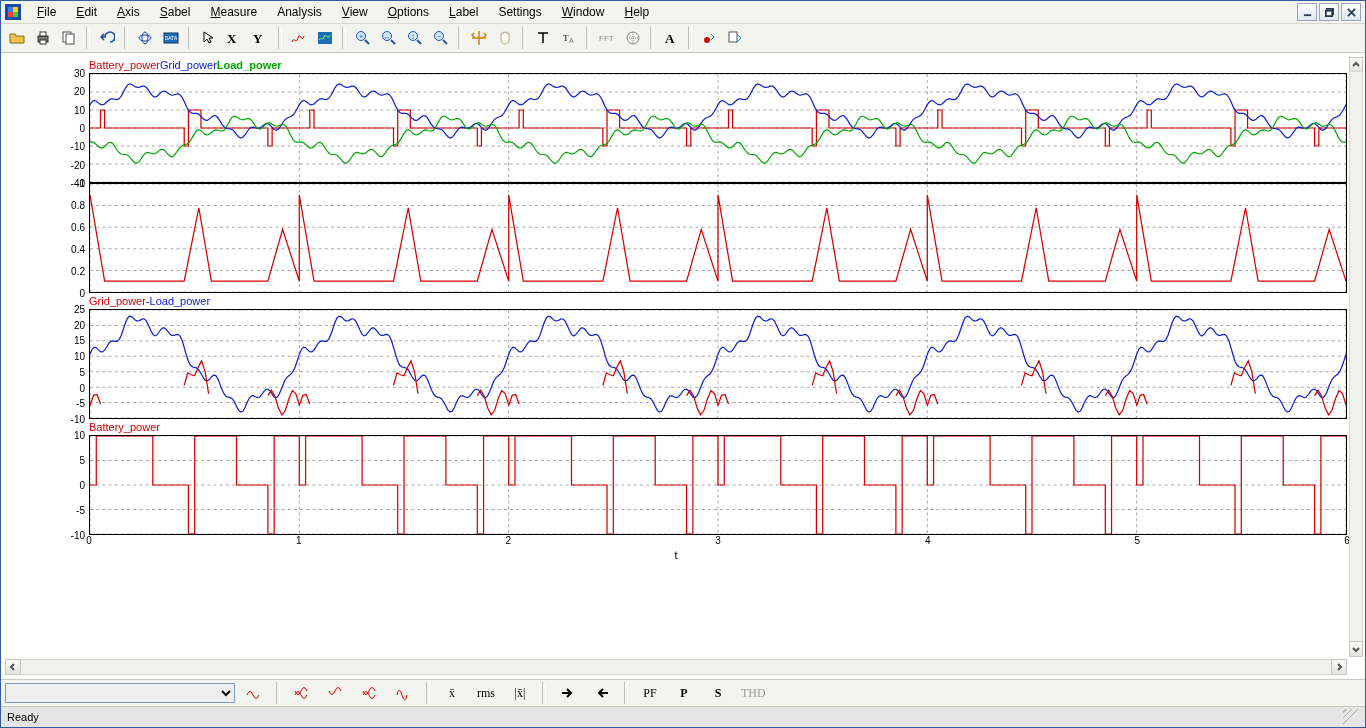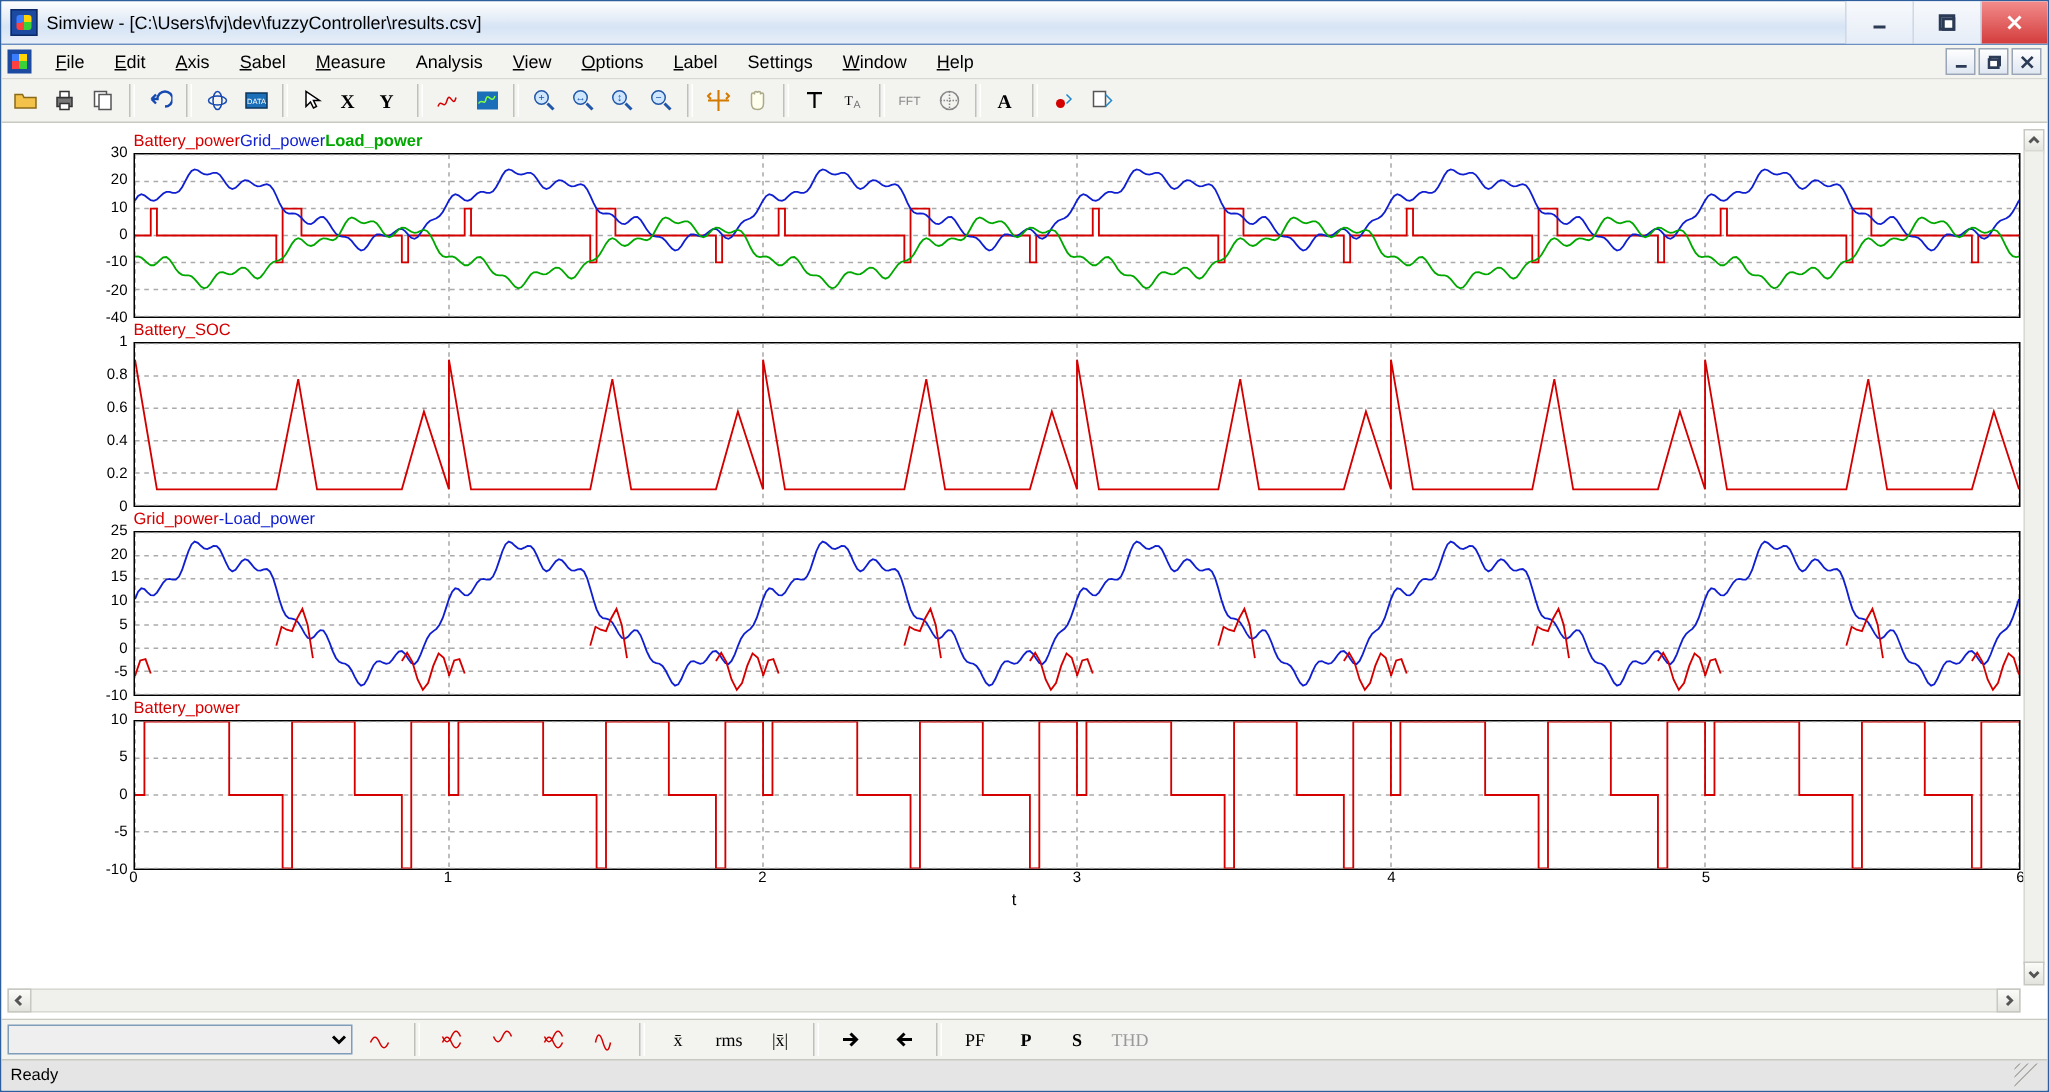--- a/index.html
+++ b/index.html
@@ -69,43 +69,20 @@
   .statusbar .grip { margin-left:auto; width:16px; height:16px; background:
     linear-gradient(135deg,transparent 10px,#b0b0aa 10px,#b0b0aa 11px,transparent 11px),
     linear-gradient(135deg,transparent 6px,#b0b0aa 6px,#b0b0aa 7px,transparent 7px),
     linear-gradient(135deg,transparent 2px,#b0b0aa 2px,#b0b0aa 3px,transparent 3px); }
 </style>
 </head>
 <body>
 
 <div class="window">
 
-  <div class="titlebar">
-    <span class="app-icon"></span>
-    <span class="title-text">Simview - [C:\Users\fvj\dev\fuzzyController\results.csv]</span>
-    <span class="spacer"></span>
-    <div class="winbtns">
-      <div class="winbtn">
-          <svg viewBox="0 0 12 12">
-            <path d="M2 9h8"></path>
-          </svg>
-        </div>
-      <div class="winbtn">
-          <svg viewBox="0 0 12 12">
-            <rect x="1.5" y="1.5" width="9" height="9"></rect>
-            <rect x="3.5" y="3.5" width="7" height="7" stroke="#2b3a55" fill="#fff"></rect>
-          </svg>
-        </div>
-      <div class="winbtn close">
-          <svg viewBox="0 0 12 12">
-            <path d="M2 2l8 8M10 2l-8 8"></path>
-          </svg>
-        </div>
-    </div>
-  </div>
 
   <div class="menubar">
     <span class="mi-icon"></span>
     <span class="mitem"><u>F</u><span>ile</span></span>
     <span class="mitem"><u>E</u><span>dit</span></span>
     <span class="mitem"><u>A</u><span>xis</span></span>
     <span class="mitem"><u>S</u><span>abel</span></span>
     <span class="mitem"><u>M</u><span>easure</span></span>
     <span class="mitem"><u></u><span>Analysis</span></span>
     <span class="mitem"><u>V</u><span>iew</span></span>
@@ -322,23 +299,20 @@
                   <line x1="1220" y1="0" x2="1220" y2="110"></line>
                 </g>
                 <path class="series red" d="M0.0 55.0 L10.2 55.0 L10.2 36.7 L14.2 36.7 L14.2 55.0 L91.5 55.0 L91.5 73.3 L95.6 73.3 L95.6 36.7 L107.8 36.7 L107.8 55.0 L172.8 55.0 L172.8 73.3 L176.9 73.3 L176.9 55.0 L203.3 55.0 L203.3 55.0 L213.5 55.0 L213.5 36.7 L217.6 36.7 L217.6 55.0 L294.8 55.0 L294.8 73.3 L298.9 73.3 L298.9 36.7 L311.1 36.7 L311.1 55.0 L376.2 55.0 L376.2 73.3 L380.2 73.3 L380.2 55.0 L406.7 55.0 L406.7 55.0 L416.8 55.0 L416.8 36.7 L420.9 36.7 L420.9 55.0 L498.2 55.0 L498.2 73.3 L502.2 73.3 L502.2 36.7 L514.4 36.7 L514.4 55.0 L579.5 55.0 L579.5 73.3 L583.6 73.3 L583.6 55.0 L610.0 55.0 L610.0 55.0 L620.2 55.0 L620.2 36.7 L624.2 36.7 L624.2 55.0 L701.5 55.0 L701.5 73.3 L705.6 73.3 L705.6 36.7 L717.8 36.7 L717.8 55.0 L782.8 55.0 L782.8 73.3 L786.9 73.3 L786.9 55.0 L813.3 55.0 L813.3 55.0 L823.5 55.0 L823.5 36.7 L827.6 36.7 L827.6 55.0 L904.8 55.0 L904.8 73.3 L908.9 73.3 L908.9 36.7 L921.1 36.7 L921.1 55.0 L986.2 55.0 L986.2 73.3 L990.2 73.3 L990.2 55.0 L1016.7 55.0 L1016.7 55.0 L1026.8 55.0 L1026.8 36.7 L1030.9 36.7 L1030.9 55.0 L1108.2 55.0 L1108.2 73.3 L1112.2 73.3 L1112.2 36.7 L1124.4 36.7 L1124.4 55.0 L1189.5 55.0 L1189.5 73.3 L1193.6 73.3 L1193.6 55.0 L1220.0 55.0 "></path>
                 <path class="series blue" d="M0.0 31.2 L2.0 28.2 L4.1 27.0 L6.1 27.7 L8.1 29.4 L10.2 31.0 L12.2 31.5 L14.2 30.5 L16.3 28.5 L18.3 26.5 L20.3 25.4 L22.4 25.4 L24.4 26.0 L26.4 26.1 L28.5 25.0 L30.5 22.2 L32.5 18.2 L34.6 14.1 L36.6 11.2 L38.6 10.1 L40.7 10.7 L42.7 12.2 L44.7 13.4 L46.8 13.7 L48.8 13.1 L50.8 12.4 L52.9 12.4 L54.9 13.8 L56.9 16.6 L59.0 19.9 L61.0 22.5 L63.0 23.5 L65.1 22.6 L67.1 20.6 L69.1 18.5 L71.2 17.4 L73.2 17.7 L75.2 19.1 L77.3 20.7 L79.3 21.6 L81.3 21.4 L83.4 20.6 L85.4 20.1 L87.4 21.0 L89.5 23.7 L91.5 28.0 L93.5 32.8 L95.6 36.8 L97.6 39.2 L99.6 40.1 L101.7 40.0 L103.7 40.1 L105.7 41.1 L107.8 43.1 L109.8 45.4 L111.8 47.0 L113.9 47.3 L115.9 46.0 L117.9 44.0 L120.0 42.5 L122.0 42.4 L124.0 44.3 L126.1 47.5 L128.1 51.0 L130.1 53.8 L132.2 55.3 L134.2 55.7 L136.2 55.9 L138.3 56.7 L140.3 58.7 L142.3 61.4 L144.4 63.9 L146.4 65.2 L148.4 64.5 L150.5 62.1 L152.5 58.8 L154.5 55.9 L156.6 54.3 L158.6 54.2 L160.6 54.9 L162.7 55.5 L164.7 55.2 L166.7 53.8 L168.8 52.0 L170.8 50.6 L172.8 50.5 L174.9 52.0 L176.9 54.4 L178.9 56.5 L181.0 57.3 L183.0 56.1 L185.0 53.3 L187.1 49.9 L189.1 46.9 L191.1 45.0 L193.2 44.1 L195.2 43.3 L197.2 41.8 L199.3 39.0 L201.3 35.2 L203.3 31.2 L205.4 28.2 L207.4 27.0 L209.4 27.7 L211.5 29.4 L213.5 31.0 L215.5 31.5 L217.6 30.5 L219.6 28.5 L221.6 26.5 L223.7 25.4 L225.7 25.4 L227.7 26.0 L229.8 26.1 L231.8 25.0 L233.8 22.2 L235.9 18.2 L237.9 14.1 L239.9 11.2 L242.0 10.1 L244.0 10.7 L246.0 12.2 L248.1 13.4 L250.1 13.7 L252.1 13.1 L254.2 12.4 L256.2 12.4 L258.2 13.8 L260.3 16.6 L262.3 19.9 L264.3 22.5 L266.4 23.5 L268.4 22.6 L270.4 20.6 L272.5 18.5 L274.5 17.4 L276.5 17.7 L278.6 19.1 L280.6 20.7 L282.6 21.6 L284.7 21.4 L286.7 20.6 L288.7 20.1 L290.8 21.0 L292.8 23.7 L294.8 28.0 L296.9 32.8 L298.9 36.8 L300.9 39.2 L303.0 40.1 L305.0 40.0 L307.0 40.1 L309.1 41.1 L311.1 43.1 L313.1 45.4 L315.2 47.0 L317.2 47.3 L319.2 46.0 L321.3 44.0 L323.3 42.5 L325.3 42.4 L327.4 44.3 L329.4 47.5 L331.4 51.0 L333.5 53.8 L335.5 55.3 L337.5 55.7 L339.6 55.9 L341.6 56.7 L343.6 58.7 L345.7 61.4 L347.7 63.9 L349.7 65.2 L351.8 64.5 L353.8 62.1 L355.8 58.8 L357.9 55.9 L359.9 54.3 L361.9 54.2 L364.0 54.9 L366.0 55.5 L368.0 55.2 L370.1 53.8 L372.1 52.0 L374.1 50.6 L376.2 50.5 L378.2 52.0 L380.2 54.4 L382.3 56.5 L384.3 57.3 L386.3 56.1 L388.4 53.3 L390.4 49.9 L392.4 46.9 L394.5 45.0 L396.5 44.1 L398.5 43.3 L400.6 41.8 L402.6 39.0 L404.6 35.2 L406.7 31.2 L408.7 28.2 L410.7 27.0 L412.8 27.7 L414.8 29.4 L416.8 31.0 L418.9 31.5 L420.9 30.5 L422.9 28.5 L425.0 26.5 L427.0 25.4 L429.0 25.4 L431.1 26.0 L433.1 26.1 L435.1 25.0 L437.2 22.2 L439.2 18.2 L441.2 14.1 L443.3 11.2 L445.3 10.1 L447.3 10.7 L449.4 12.2 L451.4 13.4 L453.4 13.7 L455.5 13.1 L457.5 12.4 L459.5 12.4 L461.6 13.8 L463.6 16.6 L465.6 19.9 L467.7 22.5 L469.7 23.5 L471.7 22.6 L473.8 20.6 L475.8 18.5 L477.8 17.4 L479.9 17.7 L481.9 19.1 L483.9 20.7 L486.0 21.6 L488.0 21.4 L490.0 20.6 L492.1 20.1 L494.1 21.0 L496.1 23.7 L498.2 28.0 L500.2 32.8 L502.2 36.8 L504.3 39.2 L506.3 40.1 L508.3 40.0 L510.4 40.1 L512.4 41.1 L514.4 43.1 L516.5 45.4 L518.5 47.0 L520.5 47.3 L522.6 46.0 L524.6 44.0 L526.6 42.5 L528.7 42.4 L530.7 44.3 L532.7 47.5 L534.8 51.0 L536.8 53.8 L538.8 55.3 L540.9 55.7 L542.9 55.9 L544.9 56.7 L547.0 58.7 L549.0 61.4 L551.0 63.9 L553.1 65.2 L555.1 64.5 L557.1 62.1 L559.2 58.8 L561.2 55.9 L563.2 54.3 L565.3 54.2 L567.3 54.9 L569.3 55.5 L571.4 55.2 L573.4 53.8 L575.4 52.0 L577.5 50.6 L579.5 50.5 L581.5 52.0 L583.6 54.4 L585.6 56.5 L587.6 57.3 L589.7 56.1 L591.7 53.3 L593.7 49.9 L595.8 46.9 L597.8 45.0 L599.8 44.1 L601.9 43.3 L603.9 41.8 L605.9 39.0 L608.0 35.2 L610.0 31.2 L612.0 28.2 L614.1 27.0 L616.1 27.7 L618.1 29.4 L620.2 31.0 L622.2 31.5 L624.2 30.5 L626.3 28.5 L628.3 26.5 L630.3 25.4 L632.4 25.4 L634.4 26.0 L636.4 26.1 L638.5 25.0 L640.5 22.2 L642.5 18.2 L644.6 14.1 L646.6 11.2 L648.6 10.1 L650.7 10.7 L652.7 12.2 L654.7 13.4 L656.8 13.7 L658.8 13.1 L660.8 12.4 L662.9 12.4 L664.9 13.8 L666.9 16.6 L669.0 19.9 L671.0 22.5 L673.0 23.5 L675.1 22.6 L677.1 20.6 L679.1 18.5 L681.2 17.4 L683.2 17.7 L685.2 19.1 L687.3 20.7 L689.3 21.6 L691.3 21.4 L693.4 20.6 L695.4 20.1 L697.4 21.0 L699.5 23.7 L701.5 28.0 L703.5 32.8 L705.6 36.8 L707.6 39.2 L709.6 40.1 L711.7 40.0 L713.7 40.1 L715.7 41.1 L717.8 43.1 L719.8 45.4 L721.8 47.0 L723.9 47.3 L725.9 46.0 L727.9 44.0 L730.0 42.5 L732.0 42.4 L734.0 44.3 L736.1 47.5 L738.1 51.0 L740.1 53.8 L742.2 55.3 L744.2 55.7 L746.2 55.9 L748.3 56.7 L750.3 58.7 L752.3 61.4 L754.4 63.9 L756.4 65.2 L758.4 64.5 L760.5 62.1 L762.5 58.8 L764.5 55.9 L766.6 54.3 L768.6 54.2 L770.6 54.9 L772.7 55.5 L774.7 55.2 L776.7 53.8 L778.8 52.0 L780.8 50.6 L782.8 50.5 L784.9 52.0 L786.9 54.4 L788.9 56.5 L791.0 57.3 L793.0 56.1 L795.0 53.3 L797.1 49.9 L799.1 46.9 L801.1 45.0 L803.2 44.1 L805.2 43.3 L807.2 41.8 L809.3 39.0 L811.3 35.2 L813.3 31.2 L815.4 28.2 L817.4 27.0 L819.4 27.7 L821.5 29.4 L823.5 31.0 L825.5 31.5 L827.6 30.5 L829.6 28.5 L831.6 26.5 L833.7 25.4 L835.7 25.4 L837.7 26.0 L839.8 26.1 L841.8 25.0 L843.8 22.2 L845.9 18.2 L847.9 14.1 L849.9 11.2 L852.0 10.1 L854.0 10.7 L856.0 12.2 L858.1 13.4 L860.1 13.7 L862.1 13.1 L864.2 12.4 L866.2 12.4 L868.2 13.8 L870.3 16.6 L872.3 19.9 L874.3 22.5 L876.4 23.5 L878.4 22.6 L880.4 20.6 L882.5 18.5 L884.5 17.4 L886.5 17.7 L888.6 19.1 L890.6 20.7 L892.6 21.6 L894.7 21.4 L896.7 20.6 L898.7 20.1 L900.8 21.0 L902.8 23.7 L904.8 28.0 L906.9 32.8 L908.9 36.8 L910.9 39.2 L913.0 40.1 L915.0 40.0 L917.0 40.1 L919.1 41.1 L921.1 43.1 L923.1 45.4 L925.2 47.0 L927.2 47.3 L929.2 46.0 L931.3 44.0 L933.3 42.5 L935.3 42.4 L937.4 44.3 L939.4 47.5 L941.4 51.0 L943.5 53.8 L945.5 55.3 L947.5 55.7 L949.6 55.9 L951.6 56.7 L953.6 58.7 L955.7 61.4 L957.7 63.9 L959.7 65.2 L961.8 64.5 L963.8 62.1 L965.8 58.8 L967.9 55.9 L969.9 54.3 L971.9 54.2 L974.0 54.9 L976.0 55.5 L978.0 55.2 L980.1 53.8 L982.1 52.0 L984.1 50.6 L986.2 50.5 L988.2 52.0 L990.2 54.4 L992.3 56.5 L994.3 57.3 L996.3 56.1 L998.4 53.3 L1000.4 49.9 L1002.4 46.9 L1004.5 45.0 L1006.5 44.1 L1008.5 43.3 L1010.6 41.8 L1012.6 39.0 L1014.6 35.2 L1016.7 31.2 L1018.7 28.2 L1020.7 27.0 L1022.8 27.7 L1024.8 29.4 L1026.8 31.0 L1028.9 31.5 L1030.9 30.5 L1032.9 28.5 L1035.0 26.5 L1037.0 25.4 L1039.0 25.4 L1041.1 26.0 L1043.1 26.1 L1045.1 25.0 L1047.2 22.2 L1049.2 18.2 L1051.2 14.1 L1053.3 11.2 L1055.3 10.1 L1057.3 10.7 L1059.4 12.2 L1061.4 13.4 L1063.4 13.7 L1065.5 13.1 L1067.5 12.4 L1069.5 12.4 L1071.6 13.8 L1073.6 16.6 L1075.6 19.9 L1077.7 22.5 L1079.7 23.5 L1081.7 22.6 L1083.8 20.6 L1085.8 18.5 L1087.8 17.4 L1089.9 17.7 L1091.9 19.1 L1093.9 20.7 L1096.0 21.6 L1098.0 21.4 L1100.0 20.6 L1102.1 20.1 L1104.1 21.0 L1106.1 23.7 L1108.2 28.0 L1110.2 32.8 L1112.2 36.8 L1114.3 39.2 L1116.3 40.1 L1118.3 40.0 L1120.4 40.1 L1122.4 41.1 L1124.4 43.1 L1126.5 45.4 L1128.5 47.0 L1130.5 47.3 L1132.6 46.0 L1134.6 44.0 L1136.6 42.5 L1138.7 42.4 L1140.7 44.3 L1142.7 47.5 L1144.8 51.0 L1146.8 53.8 L1148.8 55.3 L1150.9 55.7 L1152.9 55.9 L1154.9 56.7 L1157.0 58.7 L1159.0 61.4 L1161.0 63.9 L1163.1 65.2 L1165.1 64.5 L1167.1 62.1 L1169.2 58.8 L1171.2 55.9 L1173.2 54.3 L1175.3 54.2 L1177.3 54.9 L1179.3 55.5 L1181.4 55.2 L1183.4 53.8 L1185.4 52.0 L1187.5 50.6 L1189.5 50.5 L1191.5 52.0 L1193.6 54.4 L1195.6 56.5 L1197.6 57.3 L1199.7 56.1 L1201.7 53.3 L1203.7 49.9 L1205.8 46.9 L1207.8 45.0 L1209.8 44.1 L1211.9 43.3 L1213.9 41.8 L1215.9 39.0 L1218.0 35.2 L1220.0 31.2 "></path>
                 <path class="series green" d="M0.0 69.3 L2.0 69.2 L4.1 70.0 L6.1 71.8 L8.1 73.8 L10.2 75.2 L12.2 75.2 L14.2 73.8 L16.3 71.6 L18.3 69.8 L20.3 69.6 L22.4 71.3 L24.4 74.3 L26.4 77.7 L28.5 80.3 L30.5 81.7 L32.5 82.0 L34.6 82.0 L36.6 82.7 L38.6 84.6 L40.7 87.2 L42.7 89.7 L44.7 90.9 L46.8 90.2 L48.8 87.8 L50.8 84.5 L52.9 81.6 L54.9 80.0 L56.9 79.9 L59.0 80.7 L61.0 81.4 L63.0 81.2 L65.1 79.9 L67.1 78.1 L69.1 76.8 L71.2 76.9 L73.2 78.5 L75.2 81.0 L77.3 83.3 L79.3 84.3 L81.3 83.3 L83.4 80.7 L85.4 77.5 L87.4 74.7 L89.5 73.0 L91.5 72.3 L93.5 71.7 L95.6 70.5 L97.6 67.9 L99.6 64.3 L101.7 60.5 L103.7 57.8 L105.7 56.8 L107.8 57.7 L109.8 59.7 L111.8 61.5 L113.9 62.1 L115.9 61.4 L117.9 59.6 L120.0 57.8 L122.0 56.9 L124.0 57.1 L126.1 57.8 L128.1 58.2 L130.1 57.2 L132.2 54.5 L134.2 50.6 L136.2 46.7 L138.3 43.8 L140.3 42.8 L142.3 43.5 L144.4 45.0 L146.4 46.3 L148.4 46.7 L150.5 46.1 L152.5 45.4 L154.5 45.4 L156.6 46.8 L158.6 49.6 L160.6 52.8 L162.7 55.3 L164.7 56.2 L166.7 55.3 L168.8 53.1 L170.8 50.9 L172.8 49.7 L174.9 49.8 L176.9 51.1 L178.9 52.5 L181.0 53.2 L183.0 52.9 L185.0 51.9 L187.1 51.2 L189.1 51.9 L191.1 54.4 L193.2 58.5 L195.2 63.0 L197.2 66.8 L199.3 69.0 L201.3 69.6 L203.3 69.3 L205.4 69.2 L207.4 70.0 L209.4 71.8 L211.5 73.8 L213.5 75.2 L215.5 75.2 L217.6 73.8 L219.6 71.6 L221.6 69.8 L223.7 69.6 L225.7 71.3 L227.7 74.3 L229.8 77.7 L231.8 80.3 L233.8 81.7 L235.9 82.0 L237.9 82.0 L239.9 82.7 L242.0 84.6 L244.0 87.2 L246.0 89.7 L248.1 90.9 L250.1 90.2 L252.1 87.8 L254.2 84.5 L256.2 81.6 L258.2 80.0 L260.3 79.9 L262.3 80.7 L264.3 81.4 L266.4 81.2 L268.4 79.9 L270.4 78.1 L272.5 76.8 L274.5 76.9 L276.5 78.5 L278.6 81.0 L280.6 83.3 L282.6 84.3 L284.7 83.3 L286.7 80.7 L288.7 77.5 L290.8 74.7 L292.8 73.0 L294.8 72.3 L296.9 71.7 L298.9 70.5 L300.9 67.9 L303.0 64.3 L305.0 60.5 L307.0 57.8 L309.1 56.8 L311.1 57.7 L313.1 59.7 L315.2 61.5 L317.2 62.1 L319.2 61.4 L321.3 59.6 L323.3 57.8 L325.3 56.9 L327.4 57.1 L329.4 57.8 L331.4 58.2 L333.5 57.2 L335.5 54.5 L337.5 50.6 L339.6 46.7 L341.6 43.8 L343.6 42.8 L345.7 43.5 L347.7 45.0 L349.7 46.3 L351.8 46.7 L353.8 46.1 L355.8 45.4 L357.9 45.4 L359.9 46.8 L361.9 49.6 L364.0 52.8 L366.0 55.3 L368.0 56.2 L370.1 55.3 L372.1 53.1 L374.1 50.9 L376.2 49.7 L378.2 49.8 L380.2 51.1 L382.3 52.5 L384.3 53.2 L386.3 52.9 L388.4 51.9 L390.4 51.2 L392.4 51.9 L394.5 54.4 L396.5 58.5 L398.5 63.0 L400.6 66.8 L402.6 69.0 L404.6 69.6 L406.7 69.3 L408.7 69.2 L410.7 70.0 L412.8 71.8 L414.8 73.8 L416.8 75.2 L418.9 75.2 L420.9 73.8 L422.9 71.6 L425.0 69.8 L427.0 69.6 L429.0 71.3 L431.1 74.3 L433.1 77.7 L435.1 80.3 L437.2 81.7 L439.2 82.0 L441.2 82.0 L443.3 82.7 L445.3 84.6 L447.3 87.2 L449.4 89.7 L451.4 90.9 L453.4 90.2 L455.5 87.8 L457.5 84.5 L459.5 81.6 L461.6 80.0 L463.6 79.9 L465.6 80.7 L467.7 81.4 L469.7 81.2 L471.7 79.9 L473.8 78.1 L475.8 76.8 L477.8 76.9 L479.9 78.5 L481.9 81.0 L483.9 83.3 L486.0 84.3 L488.0 83.3 L490.0 80.7 L492.1 77.5 L494.1 74.7 L496.1 73.0 L498.2 72.3 L500.2 71.7 L502.2 70.5 L504.3 67.9 L506.3 64.3 L508.3 60.5 L510.4 57.8 L512.4 56.8 L514.4 57.7 L516.5 59.7 L518.5 61.5 L520.5 62.1 L522.6 61.4 L524.6 59.6 L526.6 57.8 L528.7 56.9 L530.7 57.1 L532.7 57.8 L534.8 58.2 L536.8 57.2 L538.8 54.5 L540.9 50.6 L542.9 46.7 L544.9 43.8 L547.0 42.8 L549.0 43.5 L551.0 45.0 L553.1 46.3 L555.1 46.7 L557.1 46.1 L559.2 45.4 L561.2 45.4 L563.2 46.8 L565.3 49.6 L567.3 52.8 L569.3 55.3 L571.4 56.2 L573.4 55.3 L575.4 53.1 L577.5 50.9 L579.5 49.7 L581.5 49.8 L583.6 51.1 L585.6 52.5 L587.6 53.2 L589.7 52.9 L591.7 51.9 L593.7 51.2 L595.8 51.9 L597.8 54.4 L599.8 58.5 L601.9 63.0 L603.9 66.8 L605.9 69.0 L608.0 69.6 L610.0 69.3 L612.0 69.2 L614.1 70.0 L616.1 71.8 L618.1 73.8 L620.2 75.2 L622.2 75.2 L624.2 73.8 L626.3 71.6 L628.3 69.8 L630.3 69.6 L632.4 71.3 L634.4 74.3 L636.4 77.7 L638.5 80.3 L640.5 81.7 L642.5 82.0 L644.6 82.0 L646.6 82.7 L648.6 84.6 L650.7 87.2 L652.7 89.7 L654.7 90.9 L656.8 90.2 L658.8 87.8 L660.8 84.5 L662.9 81.6 L664.9 80.0 L666.9 79.9 L669.0 80.7 L671.0 81.4 L673.0 81.2 L675.1 79.9 L677.1 78.1 L679.1 76.8 L681.2 76.9 L683.2 78.5 L685.2 81.0 L687.3 83.3 L689.3 84.3 L691.3 83.3 L693.4 80.7 L695.4 77.5 L697.4 74.7 L699.5 73.0 L701.5 72.3 L703.5 71.7 L705.6 70.5 L707.6 67.9 L709.6 64.3 L711.7 60.5 L713.7 57.8 L715.7 56.8 L717.8 57.7 L719.8 59.7 L721.8 61.5 L723.9 62.1 L725.9 61.4 L727.9 59.6 L730.0 57.8 L732.0 56.9 L734.0 57.1 L736.1 57.8 L738.1 58.2 L740.1 57.2 L742.2 54.5 L744.2 50.6 L746.2 46.7 L748.3 43.8 L750.3 42.8 L752.3 43.5 L754.4 45.0 L756.4 46.3 L758.4 46.7 L760.5 46.1 L762.5 45.4 L764.5 45.4 L766.6 46.8 L768.6 49.6 L770.6 52.8 L772.7 55.3 L774.7 56.2 L776.7 55.3 L778.8 53.1 L780.8 50.9 L782.8 49.7 L784.9 49.8 L786.9 51.1 L788.9 52.5 L791.0 53.2 L793.0 52.9 L795.0 51.9 L797.1 51.2 L799.1 51.9 L801.1 54.4 L803.2 58.5 L805.2 63.0 L807.2 66.8 L809.3 69.0 L811.3 69.6 L813.3 69.3 L815.4 69.2 L817.4 70.0 L819.4 71.8 L821.5 73.8 L823.5 75.2 L825.5 75.2 L827.6 73.8 L829.6 71.6 L831.6 69.8 L833.7 69.6 L835.7 71.3 L837.7 74.3 L839.8 77.7 L841.8 80.3 L843.8 81.7 L845.9 82.0 L847.9 82.0 L849.9 82.7 L852.0 84.6 L854.0 87.2 L856.0 89.7 L858.1 90.9 L860.1 90.2 L862.1 87.8 L864.2 84.5 L866.2 81.6 L868.2 80.0 L870.3 79.9 L872.3 80.7 L874.3 81.4 L876.4 81.2 L878.4 79.9 L880.4 78.1 L882.5 76.8 L884.5 76.9 L886.5 78.5 L888.6 81.0 L890.6 83.3 L892.6 84.3 L894.7 83.3 L896.7 80.7 L898.7 77.5 L900.8 74.7 L902.8 73.0 L904.8 72.3 L906.9 71.7 L908.9 70.5 L910.9 67.9 L913.0 64.3 L915.0 60.5 L917.0 57.8 L919.1 56.8 L921.1 57.7 L923.1 59.7 L925.2 61.5 L927.2 62.1 L929.2 61.4 L931.3 59.6 L933.3 57.8 L935.3 56.9 L937.4 57.1 L939.4 57.8 L941.4 58.2 L943.5 57.2 L945.5 54.5 L947.5 50.6 L949.6 46.7 L951.6 43.8 L953.6 42.8 L955.7 43.5 L957.7 45.0 L959.7 46.3 L961.8 46.7 L963.8 46.1 L965.8 45.4 L967.9 45.4 L969.9 46.8 L971.9 49.6 L974.0 52.8 L976.0 55.3 L978.0 56.2 L980.1 55.3 L982.1 53.1 L984.1 50.9 L986.2 49.7 L988.2 49.8 L990.2 51.1 L992.3 52.5 L994.3 53.2 L996.3 52.9 L998.4 51.9 L1000.4 51.2 L1002.4 51.9 L1004.5 54.4 L1006.5 58.5 L1008.5 63.0 L1010.6 66.8 L1012.6 69.0 L1014.6 69.6 L1016.7 69.3 L1018.7 69.2 L1020.7 70.0 L1022.8 71.8 L1024.8 73.8 L1026.8 75.2 L1028.9 75.2 L1030.9 73.8 L1032.9 71.6 L1035.0 69.8 L1037.0 69.6 L1039.0 71.3 L1041.1 74.3 L1043.1 77.7 L1045.1 80.3 L1047.2 81.7 L1049.2 82.0 L1051.2 82.0 L1053.3 82.7 L1055.3 84.6 L1057.3 87.2 L1059.4 89.7 L1061.4 90.9 L1063.4 90.2 L1065.5 87.8 L1067.5 84.5 L1069.5 81.6 L1071.6 80.0 L1073.6 79.9 L1075.6 80.7 L1077.7 81.4 L1079.7 81.2 L1081.7 79.9 L1083.8 78.1 L1085.8 76.8 L1087.8 76.9 L1089.9 78.5 L1091.9 81.0 L1093.9 83.3 L1096.0 84.3 L1098.0 83.3 L1100.0 80.7 L1102.1 77.5 L1104.1 74.7 L1106.1 73.0 L1108.2 72.3 L1110.2 71.7 L1112.2 70.5 L1114.3 67.9 L1116.3 64.3 L1118.3 60.5 L1120.4 57.8 L1122.4 56.8 L1124.4 57.7 L1126.5 59.7 L1128.5 61.5 L1130.5 62.1 L1132.6 61.4 L1134.6 59.6 L1136.6 57.8 L1138.7 56.9 L1140.7 57.1 L1142.7 57.8 L1144.8 58.2 L1146.8 57.2 L1148.8 54.5 L1150.9 50.6 L1152.9 46.7 L1154.9 43.8 L1157.0 42.8 L1159.0 43.5 L1161.0 45.0 L1163.1 46.3 L1165.1 46.7 L1167.1 46.1 L1169.2 45.4 L1171.2 45.4 L1173.2 46.8 L1175.3 49.6 L1177.3 52.8 L1179.3 55.3 L1181.4 56.2 L1183.4 55.3 L1185.4 53.1 L1187.5 50.9 L1189.5 49.7 L1191.5 49.8 L1193.6 51.1 L1195.6 52.5 L1197.6 53.2 L1199.7 52.9 L1201.7 51.9 L1203.7 51.2 L1205.8 51.9 L1207.8 54.4 L1209.8 58.5 L1211.9 63.0 L1213.9 66.8 L1215.9 69.0 L1218.0 69.6 L1220.0 69.3 "></path>
               </svg>
             </div>
           </div>
         </div>
         <div class="plot-row">
-          <div class="legend-row">
-            <span class="red">Battery_SOC</span>
-          </div>
           <div class="plot-body" style="height: 110px;">
             <div class="yaxis">
               <div class="yt" style="top: 110px;">0</div>
               <div class="yt" style="top: 88px; padding-left: 48px;">0.2</div>
               <div class="yt" style="top: 66px;">0.4</div>
               <div class="yt" style="top: 44px;">0.6</div>
               <div class="yt" style="top: 22px;">0.8</div>
               <div class="yt" style="top: 0px;">1</div>
             </div>
             <div class="plot-canvas">

